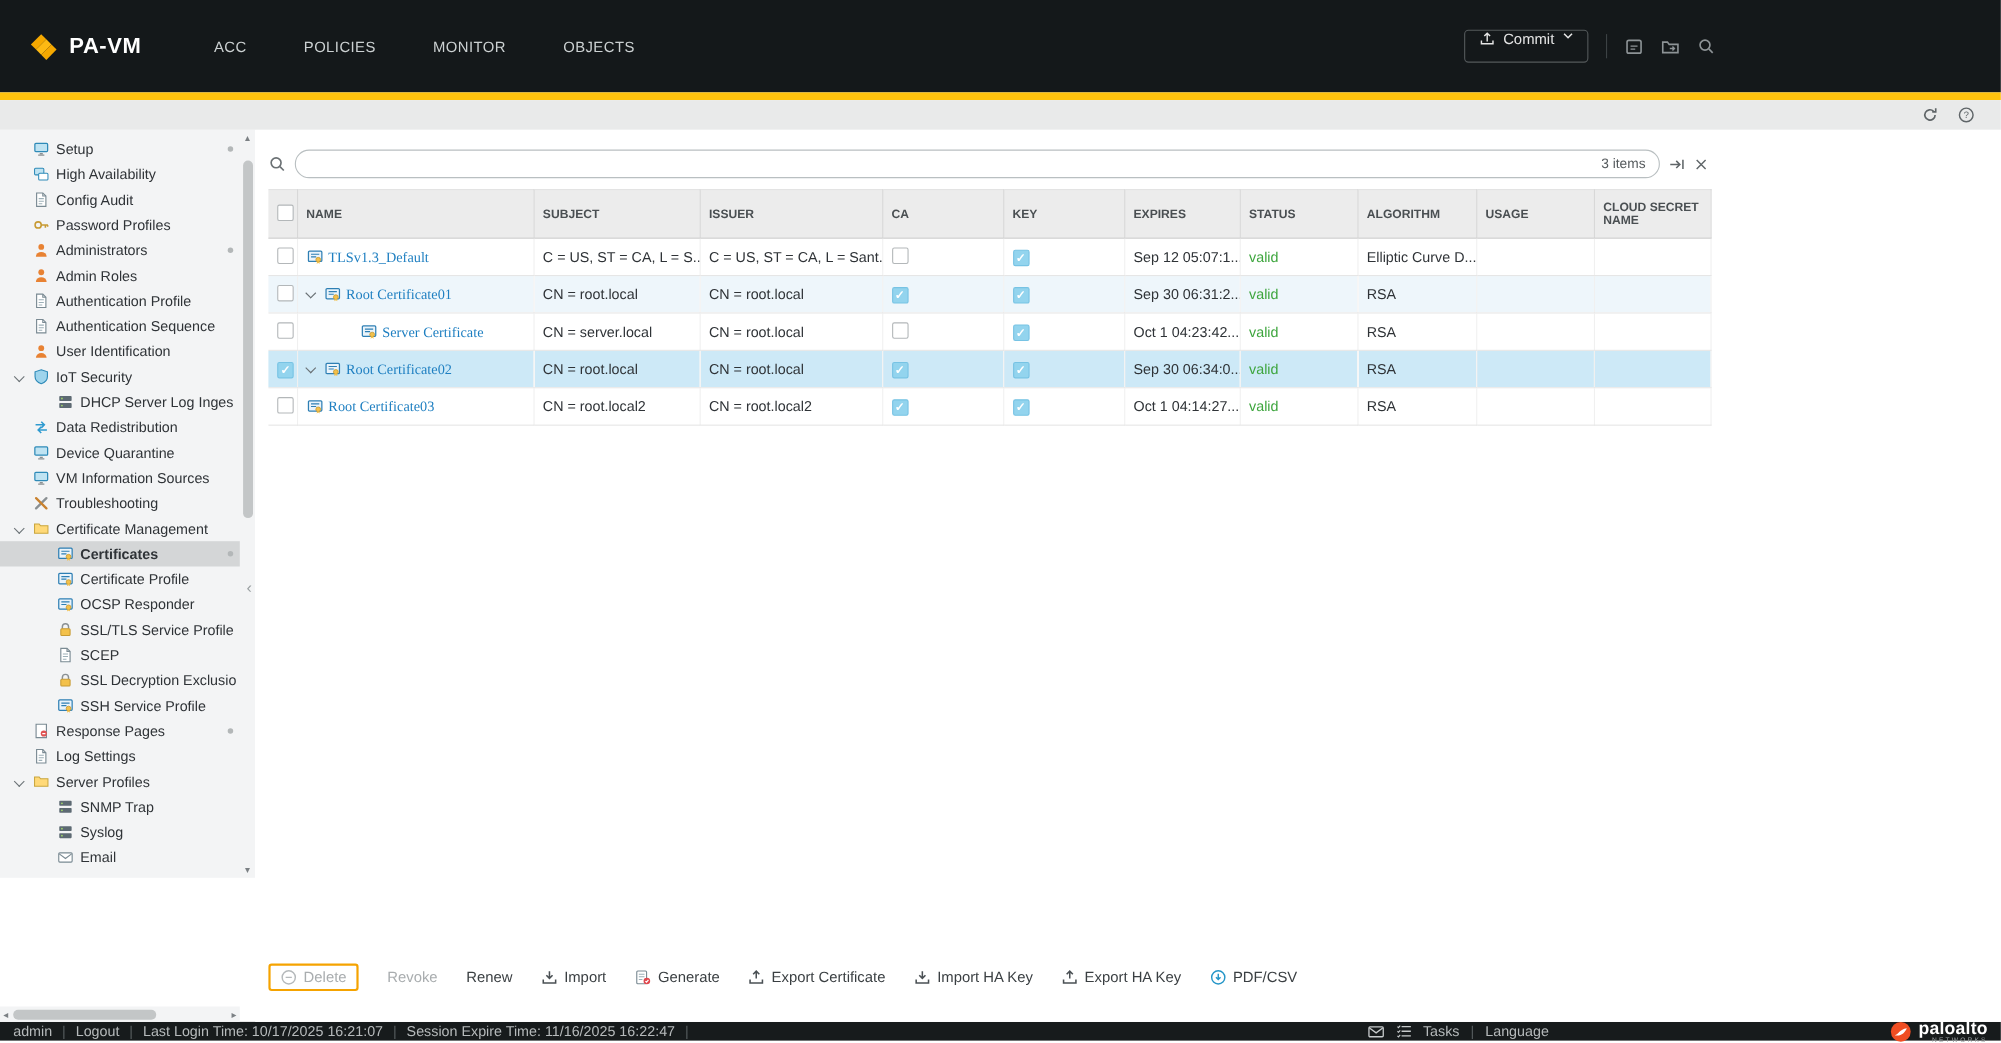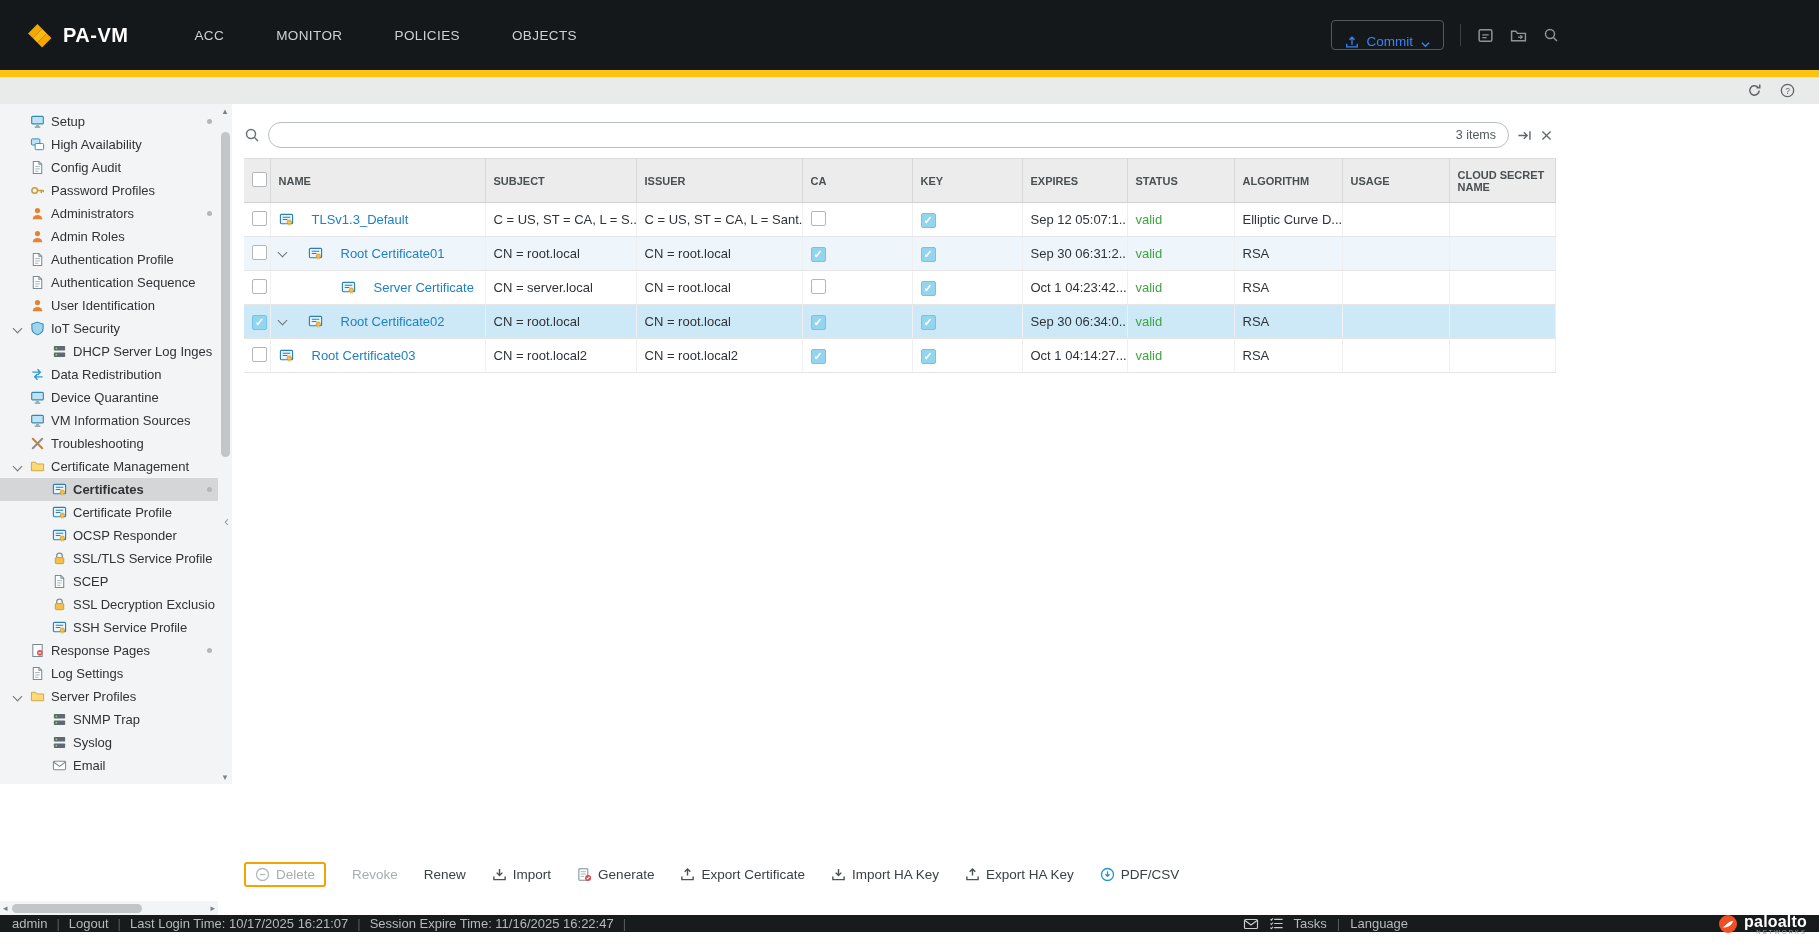--- a/index.html
+++ b/index.html
@@ -6,29 +6,29 @@
   html,body { margin:0; padding:0; }
   body {
     width:1819px; height:948px; overflow:hidden;
     font-family:"Liberation Sans", sans-serif;
     background:#ffffff; color:#2f3337;
   }
   .icon { display:inline-flex; align-items:center; justify-content:center; line-height:0; }
   .icon svg { display:block; }
 
   
-  .topnav { height:70px; background:#14181a; display:flex; align-items:stretch; }
+  .topnav { height:84px; background:#14181a; display:flex; align-items:stretch; }
   .brand { display:flex; align-items:center; gap:10px; padding-left:26px; }
   .brand-text { color:#ffffff; font-size:20px; font-weight:bold; letter-spacing:.5px; }
   .nav-tabs { display:flex; margin-left:40px; }
   .nav-tab { display:flex; align-items:center; padding:0 26px; color:#ccd1d2; font-size:13.5px; letter-spacing:.4px; cursor:pointer; }
   .nav-tab.active { background:#2e3436; color:#ffc20e; box-shadow: inset 0 3px 0 #ffc20e; }
   .nav-right { margin-left:auto; display:flex; align-items:center; gap:16px; padding-right:260px; }
-  .commit-btn { display:flex; align-items:flex-end; gap:8px; height:30px; padding:0 13px;
-    background:transparent; border:1px solid #54595b; border-radius:4px; color:#3b82f6; font-size:13.5px;
+  .commit-btn { display:flex; align-items:flex-start; gap:8px; height:30px; padding:0 13px;
+    background:transparent; border:1px solid #54595b; border-radius:4px; color:#e5e5e5; font-size:13.5px;
     font-family:inherit; cursor:pointer; }
   .vsep { width:1px; height:22px; background:#3c4244; }
   .nbtn { color:#8d9396; cursor:pointer; }
 
   .yellow-stripe { height:7px; background:#ffc20e; }
 
   
   .subbar { height:27px; background:#e9eaea; display:flex; align-items:center; justify-content:flex-end; gap:18px; padding-right:24px; }
   .ubtn { color:#5f6568; cursor:pointer; }
 
@@ -72,21 +72,21 @@
   .cert-table th { background:#ececec; border-right:1px solid #d8d8d8; border-top:1px solid #dcdcdc; border-bottom:1px solid #d0d0d0;
     color:#4a4f52; font-size:11px; text-align:left; padding:6px 8px; height:44px; vertical-align:middle; cursor:pointer; }
   .cert-table td { font-size:13px; padding:0 8px; height:34px; border-bottom:1px solid #e6e6e6; border-right:1px solid #f0f0f0; overflow:hidden; white-space:nowrap; }
   tr.zebra td { background:#eef6fb; }
   tr.selected td { background:#cde9f7; }
   .cb { width:15px; height:15px; border:1px solid #b3b7b9; border-radius:2px; background:#fff;
     display:inline-flex; align-items:center; justify-content:center; flex:0 0 15px; }
   .cb.checked { background:#93d4ee; border-color:#77c3e4; }
   .cb.checked::after { content:"\2713"; color:#fff; font-size:11px; font-weight:bold; }
   .cbcell, .center { text-align:left; }
-  .nameflex { display:flex; align-items:center; gap:18px; }
+  .nameflex { display:flex; align-items:center; gap:5px;font-family:Liberation Serif, serif; }
   .indent { width:44px; flex:0 0 44px; }
   .row-caret { width:7px; height:7px; border-right:1.5px solid #6b7276; border-bottom:1.5px solid #6b7276; transform:rotate(45deg); margin:-3px 4px 0 0; flex:0 0 7px; cursor:pointer; }
   .cert-link { color:#1e7fc1; text-decoration:none; cursor:pointer; }
   .valid { color:#3da53d; }
 
   
   .bottom-toolbar { position:absolute; left:12px; bottom:28px; display:flex; align-items:center; gap:26px; }
   .tb-item { display:flex; align-items:center; gap:6px; font-size:13.5px; color:#3a3f42; cursor:pointer; }
   .tb-item .icon { color:#4a5054; }
   .tb-item.teal .icon { color:#2596c8; }
@@ -112,22 +112,22 @@
         <svg viewBox="0 0 26 26" width="27" height="27">
           <path d="M11 2 2 11l4.5 4.5L15.5 6.5Z" fill="#f5a800"></path>
           <path d="M15.5 6.5 6.5 15.5 11 20l9-9Z" fill="#fdb913"></path>
           <path d="M20 11l-9 9 4.5 4.5 9-9Z" fill="#f5a800"></path>
         </svg>
       </span>
     <span class="brand-text">PA-VM</span>
   </div>
   <div class="nav-tabs" id="nav-tabs">
       <div class="nav-tab">ACC</div>
+      <div class="nav-tab">POLICIES</div>
       <div class="nav-tab">MONITOR</div>
-      <div class="nav-tab">POLICIES</div>
       <div class="nav-tab">OBJECTS</div>
     </div>
   <div class="nav-right">
     <button class="commit-btn">
       <span class="icon" id="i-commit">
           <svg viewBox="0 0 16 16" width="14" height="14">
             <path d="M8 11V3M5 5.5 8 2.5l3 3" stroke="currentColor" fill="none" stroke-width="1.5"></path>
             <path d="M2 10v3.5h12V10" stroke="currentColor" fill="none" stroke-width="1.5"></path>
           </svg>
         </span>

